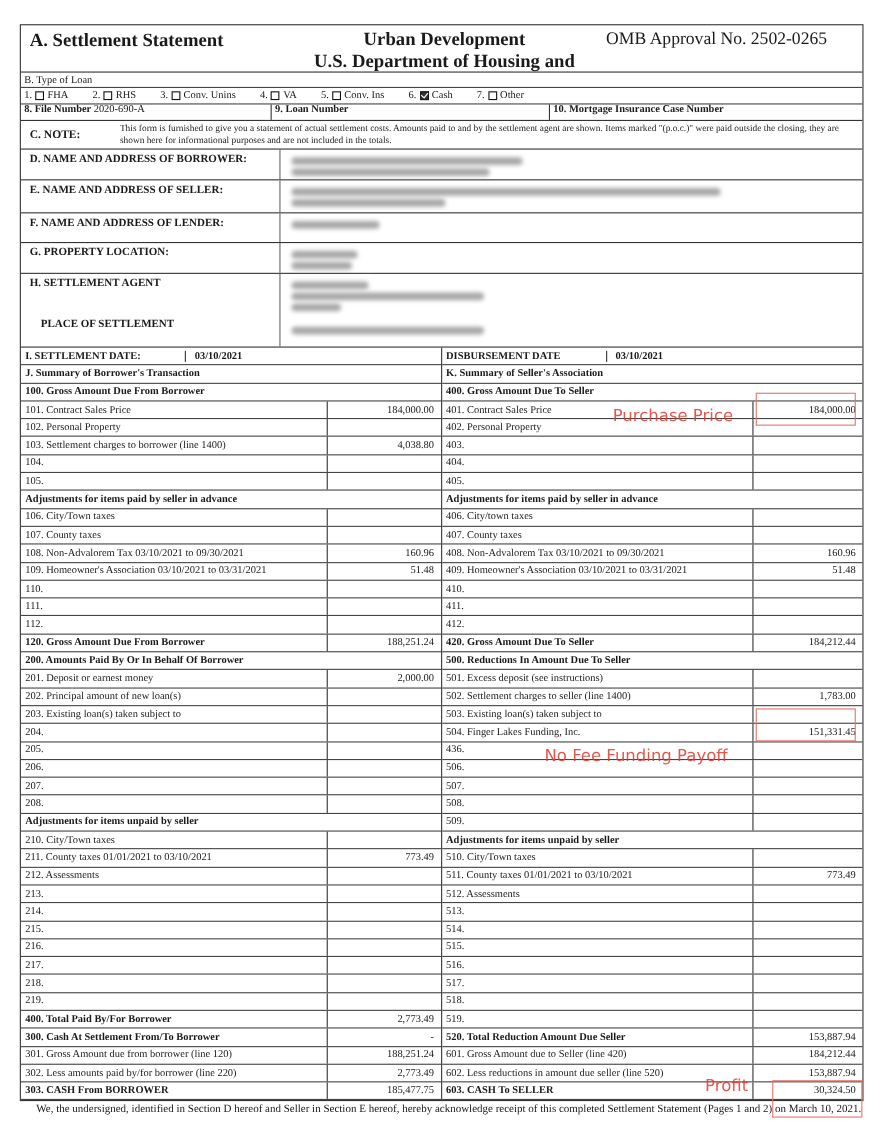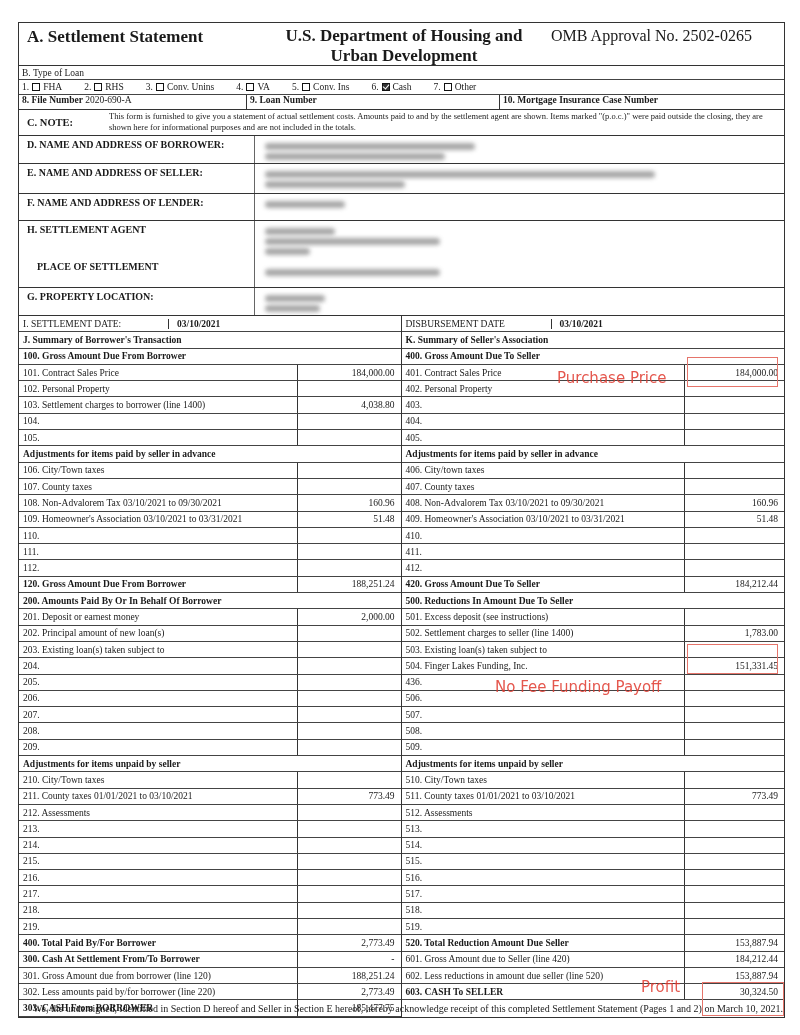--- a/index.html
+++ b/index.html
@@ -39,37 +39,37 @@
   .cols { display: flex; }
   .col { width: 50%; }
   .col.left { border-right: 1.5px solid #333; }
   .line { display: flex; height: 16.3px; border-bottom: 1px solid #444; font-size: 9.5px; align-items: center; }
   .line .desc { flex: 1; padding-left: 4px; white-space: nowrap; overflow: hidden; }
   .line .amt { width: 104px; text-align: right; padding-right: 6px; border-left: 1px solid #333; height: 100%; display: flex; align-items: center; justify-content: flex-end; }
   .col.right .line .amt { width: 100px; }
   .line.sec .desc { font-weight: bold; }
   .line.bold { font-weight: bold; }
   .line.bold .amt { font-weight: normal; }
-  .line.date .desc { font-weight: normal; width: 150px; flex: none; border-right: 1px solid #333; }
+  .line.date .desc { font-weight: bold; width: 150px; flex: none; border-right: 1px solid #333; }
   .line.date .dval { padding-left: 8px; font-weight: bold; }
 
   .ack { position: absolute; left: 18px; top: 1003px; font-size: 10px; line-height: 12px; width: 780px; text-align: center; }
 
   .annot-box { position: absolute; border: 1.5px solid #e5746a; }
   .annot-label { position: absolute; color: #e03a2f; font-family: "DejaVu Sans", "Liberation Sans", sans-serif; font-size: 15px; opacity: 0.85; }
 </style>
 </head>
 <body>
 
 <div class="form">
   <div class="hdr">
     <div class="a">A. Settlement Statement</div>
     <div class="hud">
+      <div>Urban Development</div>
       <div>U.S. Department of Housing and</div>
-      <div>Urban Development</div>
     </div>
     <div class="omb">OMB Approval No. 2502-0265</div>
   </div>
 
   <div class="row b-type">B. Type of Loan</div>
   <div class="row loans" id="loan-options">
       <span class="loan">
         <span>1. </span>
         <span class="cb"></span>
         <span>FHA</span>
@@ -132,38 +132,38 @@
         <span class="blur" style="width:390px"></span>
         <span class="blur" style="width:140px"></span>
       </div>
   </div>
   <div class="party" style="height:27px">
     <div class="lbl">F. NAME AND ADDRESS OF LENDER:</div>
     <div class="val">
         <span class="blur" style="width:80px"></span>
       </div>
   </div>
-  <div class="party" style="height:67px">
-    <div class="lbl">
-      <span>H. SETTLEMENT AGENT</span>
-      <span class="place-lbl">PLACE OF SETTLEMENT</span>
-    </div>
-    <div class="val">
-      <span class="blur" style="width:70px"></span>
-        <span class="blur" style="width:175px"></span>
-        <span class="blur" style="width:45px"></span>
-      <span class="blur" style="width:175px;margin-top:14px"></span>
-    </div>
-  </div>
   <div class="party" style="height:28px">
     <div class="lbl">G. PROPERTY LOCATION:</div>
     <div class="val">
         <span class="blur" style="width:60px"></span>
         <span class="blur" style="width:55px"></span>
       </div>
+  </div>
+  <div class="party" style="height:67px">
+    <div class="lbl">
+      <span>H. SETTLEMENT AGENT</span>
+      <span class="place-lbl">PLACE OF SETTLEMENT</span>
+    </div>
+    <div class="val">
+      <span class="blur" style="width:70px"></span>
+        <span class="blur" style="width:175px"></span>
+        <span class="blur" style="width:45px"></span>
+      <span class="blur" style="width:175px;margin-top:14px"></span>
+    </div>
   </div>
 
   <div class="cols">
     <div class="col left">
       <div class="line date">
         <div class="desc">I. SETTLEMENT DATE:</div>
         <div class="dval">03/10/2021</div>
       </div>
       <div class="line sec">
           <div class="desc">J. Summary of Borrower's Transaction</div>
@@ -255,24 +255,20 @@
             <div class="amt"></div>
           </div>
           <div class="line">
             <div class="desc">207.</div>
             <div class="amt"></div>
           </div>
           <div class="line">
             <div class="desc">208.</div>
             <div class="amt"></div>
           </div>
-          <div class="line">
-            <div class="desc">209.</div>
-            <div class="amt"></div>
-          </div>
           <div class="line sec">
             <div class="desc">Adjustments for items unpaid by seller</div>
           </div>
           <div class="line">
             <div class="desc">210. City/Town taxes</div>
             <div class="amt"></div>
           </div>
           <div class="line">
             <div class="desc">211. County taxes   01/01/2021 to 03/10/2021</div>
             <div class="amt">773.49</div>

